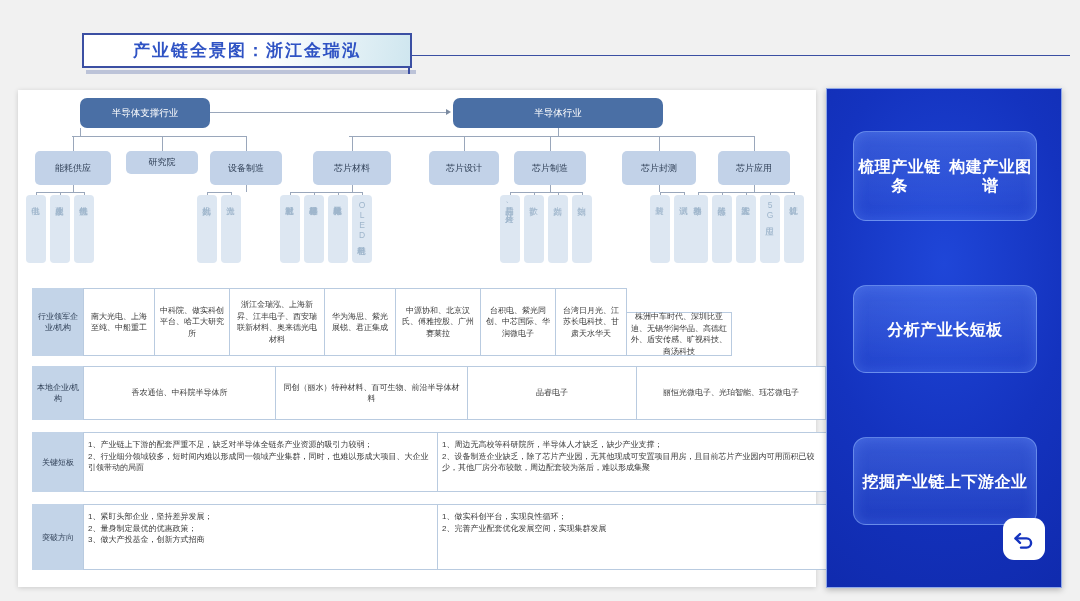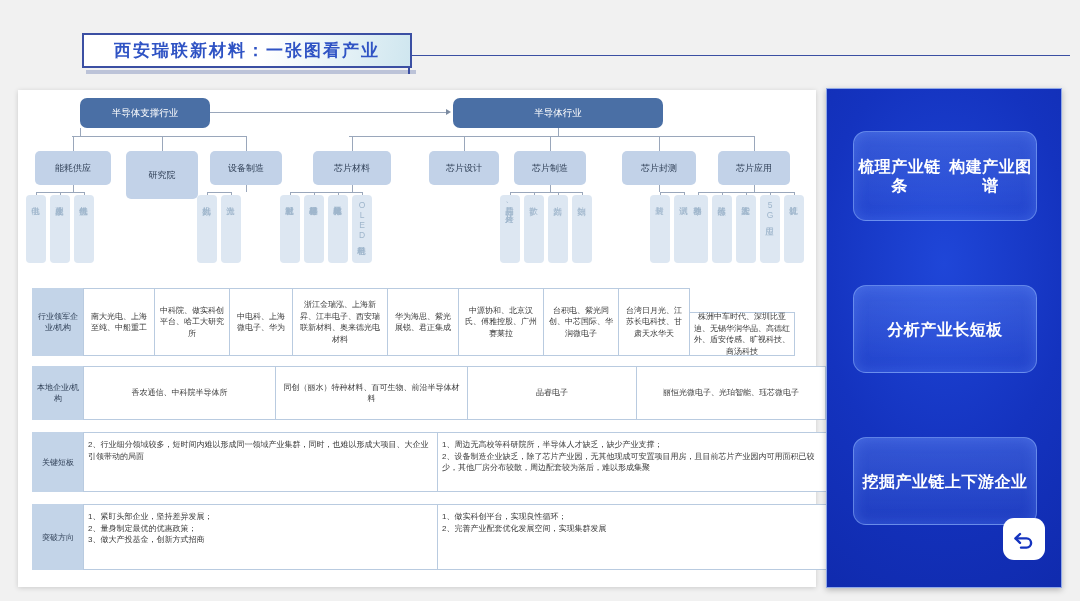--- a/index.html
+++ b/index.html
@@ -105,21 +105,21 @@
   #back-btn{
     position:absolute;left:176px;top:429px;width:42px;height:42px;
     background:#ffffff;border-radius:11px;
     display:flex;align-items:center;justify-content:center;
   }
 </style>
 </head>
 <body>
 
 <div id="title-banner">
-  <span class="t">西安瑞联新材料：一张图看产业</span>
+  <span class="t">产业链全景图：浙江金瑞泓</span>
 </div>
 <div id="title-tail"></div>
 <div id="title-rule"></div>
 <div id="title-shadow"></div>
 
 <div id="card">
   <div class="tree" id="tree">
       <div class="n root" style="left: 62px; top: 8px; width: 130px; height: 30px;">半导体支撑行业</div>
       <div class="n root" style="left: 435px; top: 8px; width: 210px; height: 30px;">半导体行业</div>
       <div class="ln lnh" style="left: 192px; top: 22px; width: 236px; height: 1px;"></div>
@@ -127,21 +127,21 @@
       <div class="n lvl2" style="left: 17px; top: 61px; width: 76px; height: 34px;">能耗供应</div>
       <div class="ln lnv" style="left: 55px; top: 46px; width: 1px; height: 15px;"></div>
       <div class="ln lnv" style="left: 55px; top: 95px; width: 1px; height: 7px;"></div>
       <div class="ln lnh" style="left: 18px; top: 102px; width: 48px; height: 1px;"></div>
       <div class="ln lnv" style="left: 18px; top: 102px; width: 1px; height: 3px;"></div>
       <div class="n leaf" style="left: 8px; top: 105px; width: 20px; height: 68px;">供电</div>
       <div class="ln lnv" style="left: 42px; top: 102px; width: 1px; height: 3px;"></div>
       <div class="n leaf" style="left: 32px; top: 105px; width: 20px; height: 68px;">废水处理</div>
       <div class="ln lnv" style="left: 66px; top: 102px; width: 1px; height: 3px;"></div>
       <div class="n leaf" style="left: 56px; top: 105px; width: 20px; height: 68px;">特气供应</div>
-      <div class="n lvl2" style="left: 108px; top: 61px; width: 72px; height: 48px;">研究院</div>
+      <div class="n lvl2" style="left: 108px; top: 61px; width: 72px; height: 23px;">研究院</div>
       <div class="ln lnv" style="left: 144px; top: 46px; width: 1px; height: 15px;"></div>
       <div class="n lvl2" style="left: 192px; top: 61px; width: 72px; height: 34px;">设备制造</div>
       <div class="ln lnv" style="left: 228px; top: 46px; width: 1px; height: 15px;"></div>
       <div class="ln lnv" style="left: 228px; top: 95px; width: 1px; height: 7px;"></div>
       <div class="ln lnh" style="left: 189px; top: 102px; width: 24px; height: 1px;"></div>
       <div class="ln lnv" style="left: 189px; top: 102px; width: 1px; height: 3px;"></div>
       <div class="n leaf" style="left: 179px; top: 105px; width: 20px; height: 68px;">光刻机</div>
       <div class="ln lnv" style="left: 213px; top: 102px; width: 1px; height: 3px;"></div>
       <div class="n leaf" style="left: 203px; top: 105px; width: 20px; height: 68px;">激光</div>
       <div class="n lvl2" style="left: 295px; top: 61px; width: 78px; height: 34px;">芯片材料</div>
@@ -203,25 +203,20 @@
         <div class="cell" style="flex: 0 0 72px;">
           <div>
             <p>南大光电、上海至纯、中船重工</p>
           </div>
         </div>
         <div class="cell" style="flex: 0 0 76px;">
           <div>
             <p>中科院、做实科创平台、哈工大研究所</p>
           </div>
         </div>
-        <div class="cell" style="flex: 0 0 64px;">
-          <div>
-            <p>中电科、上海微电子、华为</p>
-          </div>
-        </div>
         <div class="cell" style="flex: 0 0 96px;">
           <div>
             <p>浙江金瑞泓、上海新昇、江丰电子、西安瑞联新材料、奥来德光电材料</p>
           </div>
         </div>
         <div class="cell" style="flex: 0 0 72px;">
           <div>
             <p>华为海思、紫光展锐、君正集成</p>
           </div>
         </div>
@@ -266,20 +261,21 @@
         <div class="cell" style="flex: 0 0 190px;">
           <div>
             <p>丽恒光微电子、光珀智能、珏芯微电子</p>
           </div>
         </div>
       </div>
       <div class="trow" style="left: 14px; top: 342px; height: 60px; width: 772px;">
         <div class="hcell">关键短板</div>
         <div class="cell left top" style="flex: 0 0 355px;">
           <div>
+            <p>1、产业链上下游的配套严重不足，缺乏对半导体全链条产业资源的吸引力较弱；</p>
             <p>2、行业细分领域较多，短时间内难以形成同一领域产业集群，同时，也难以形成大项目、大企业引领带动的局面</p>
           </div>
         </div>
         <div class="cell left top" style="flex: 0 0 391px;">
           <div>
             <p>1、周边无高校等科研院所，半导体人才缺乏，缺少产业支撑；</p>
             <p>2、设备制造企业缺乏，除了芯片产业园，无其他现成可安置项目用房，且目前芯片产业园内可用面积已较少，其他厂房分布较散，周边配套较为落后，难以形成集聚</p>
           </div>
         </div>
       </div>

